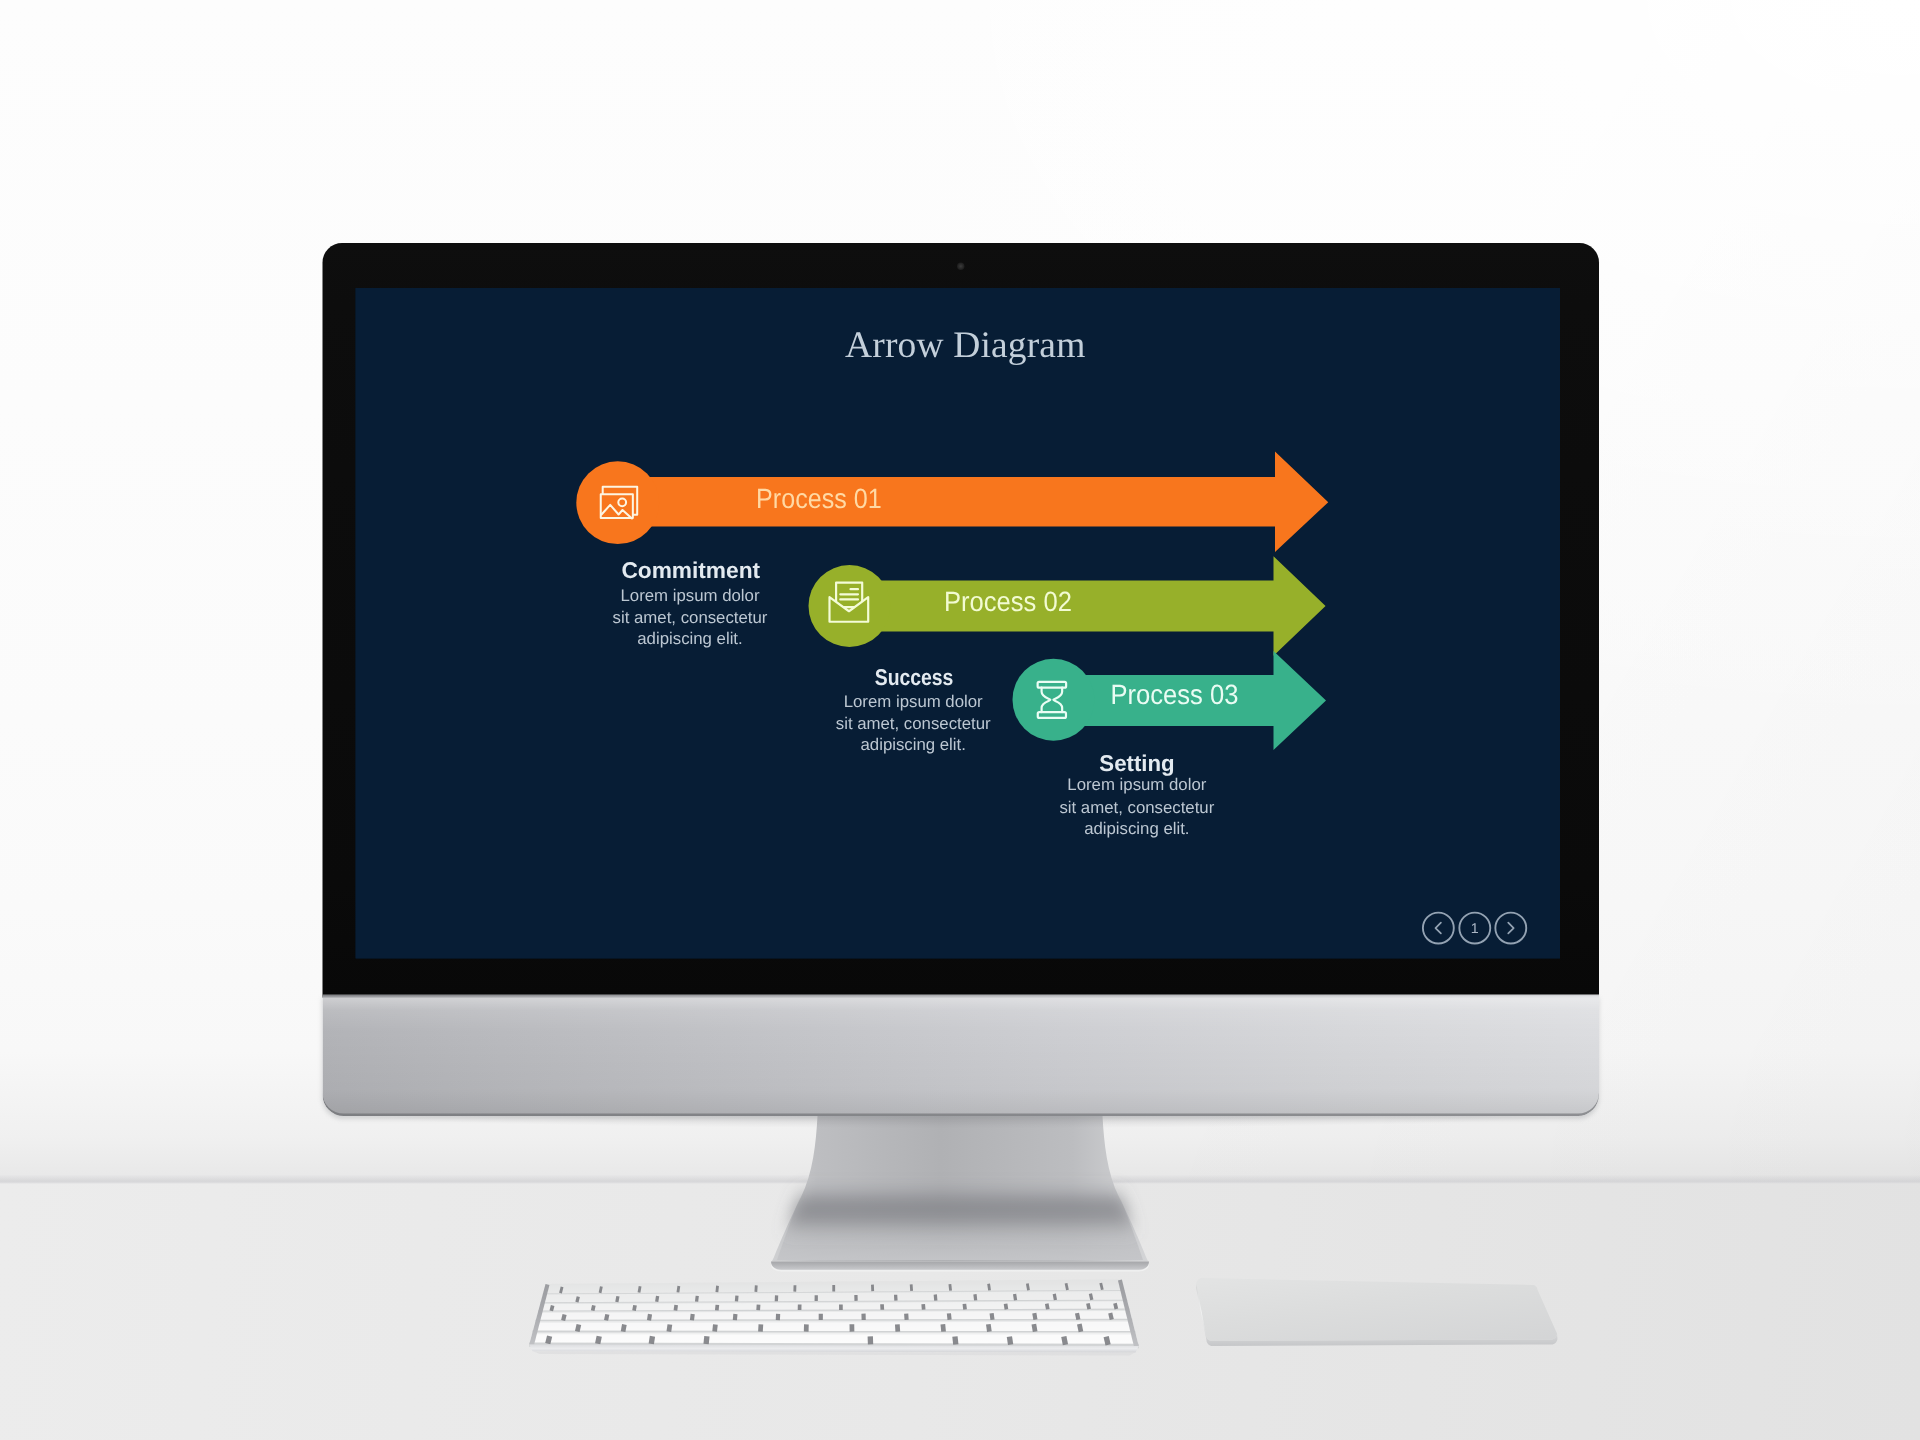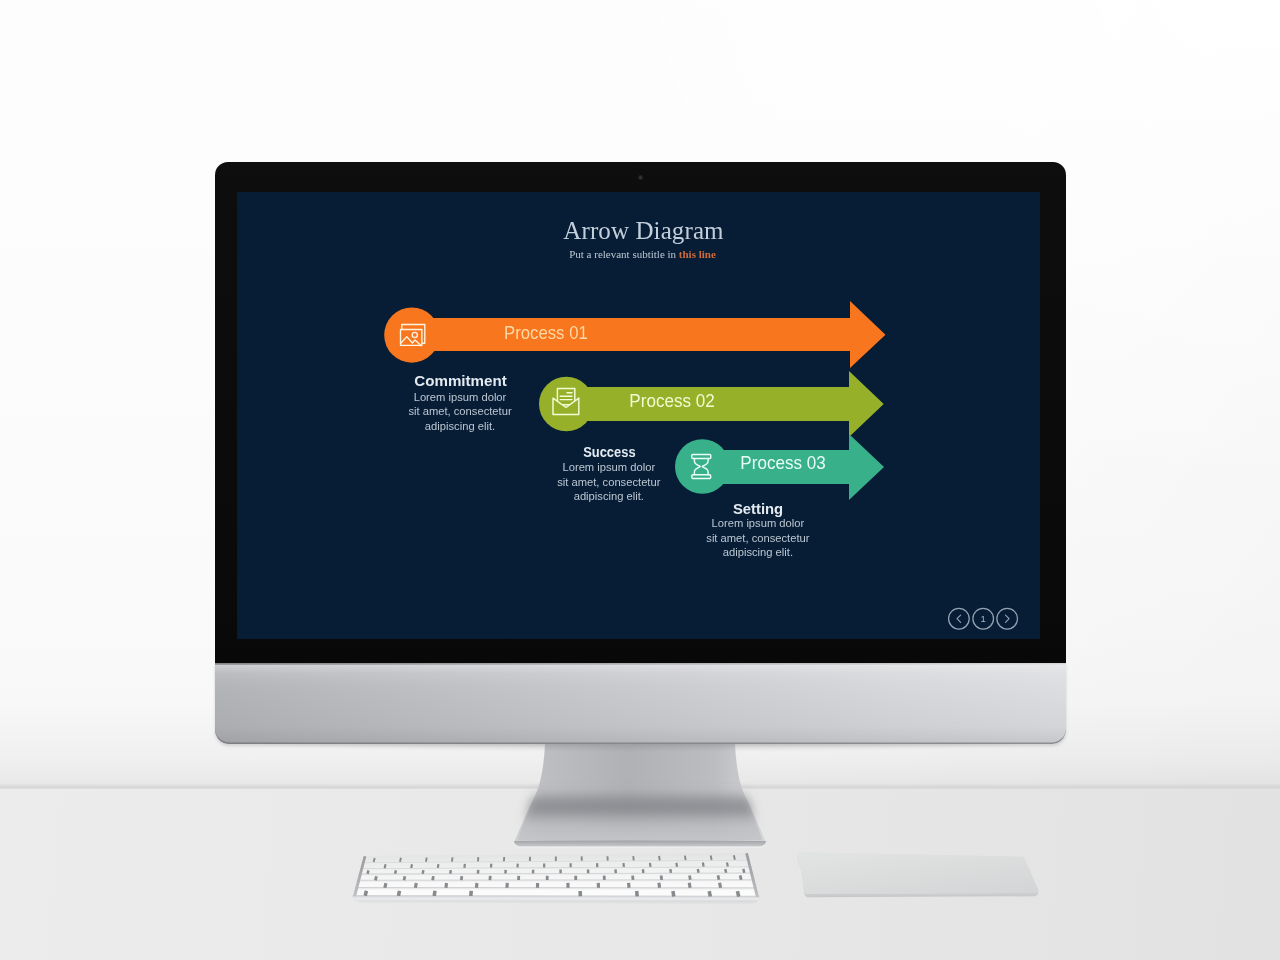--- a/index.html
+++ b/index.html
@@ -240,21 +240,20 @@
       <path d="M17.5,11.0 L24.0,45.0 C24.0,47.2 25.8,49.0 28.0,49.0 L254.0,48.0 C256.2,48.0 258.0,46.2 258.0,44.0 L258.3,47.3 C258.3,49.5 256.5,51.3 254.3,51.3 L28.3,52.3 C26.1,52.3 24.3,50.5 24.3,48.3 L17.5,14.3 Z" fill="url(#tpEdge)"></path>
       </svg>
   </div>
 
   <div class="imac">
     <div class="imac-bezel"></div>
     <div class="cam"></div>
     <div class="imac-screen">
       <div class="slide">
         <div class="slide-title">Arrow Diagram</div>
-        <div class="slide-sub"><span>Put a relevant subtitle in </span><span class="accent">this line</span></div>
 
         <svg class="diagram" viewBox="0 0 803 447" width="803" height="447">
 
           <g>
             <path fill="#f8761d" d="M174 126 L613 126 L613 109 L648.5 142.8 L613 176 L613 159 L174 159 Z"></path>
             <circle cx="174.8" cy="143.1" r="27.6" fill="#f8761d"></circle>
             <g transform="translate(162.8,131.6)" fill="none" stroke="#fdf5e2" stroke-width="1.35" stroke-linejoin="round" stroke-linecap="round">
               <rect x="2.0" y="0.9" width="23.0" height="18.7"></rect>
               <rect x="0.7" y="5.9" width="21.4" height="15.9" fill="#f8761d"></rect>
               <circle cx="15.0" cy="11.3" r="2.6"></circle>

